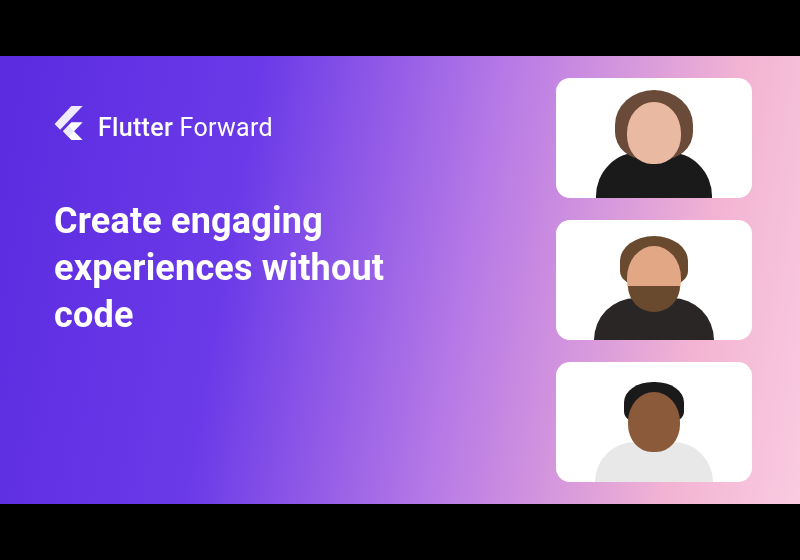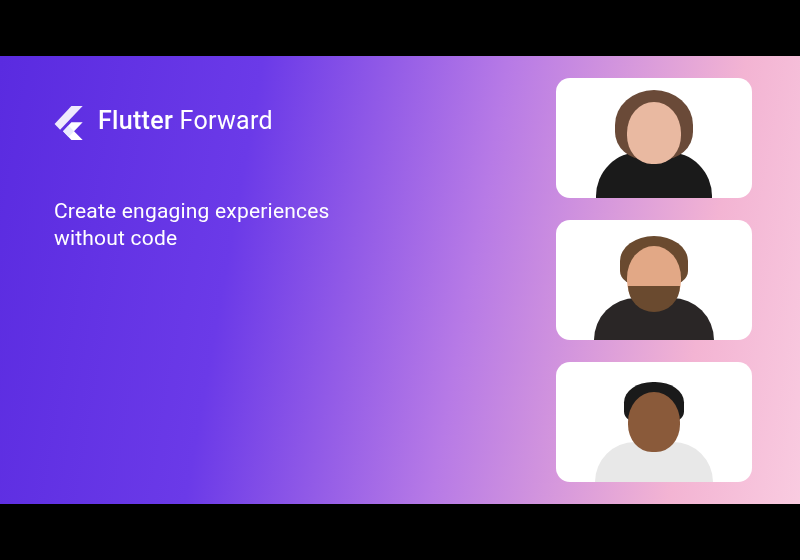--- a/index.html
+++ b/index.html
@@ -13,31 +13,31 @@
     display: flex;
     align-items: stretch;
   }
   .left {
     flex: 1;
     padding: 50px 0 0 54px;
     color: #fff;
   }
   .brand {
     display: flex;
-    align-items: flex-start;
+    align-items: flex-end;
     gap: 14px;
     margin-bottom: 56px;
   }
   .logo { width: 30px; height: 36px; flex-shrink: 0; }
   .brand-text { font-size: 25px; font-weight: 400; letter-spacing: 0.3px; }
   .brand-text .bold { font-weight: 500; }
   .headline {
-    font-size: 21px;
+    font-size: 36px;
     line-height: 1.3;
-    font-weight: 400;
+    font-weight: 700;
     max-width: 340px;
     letter-spacing: 0.2px;
   }
   .right {
     width: 260px;
     display: flex;
     flex-direction: column;
     justify-content: center;
     gap: 22px;
     padding-right: 48px;

